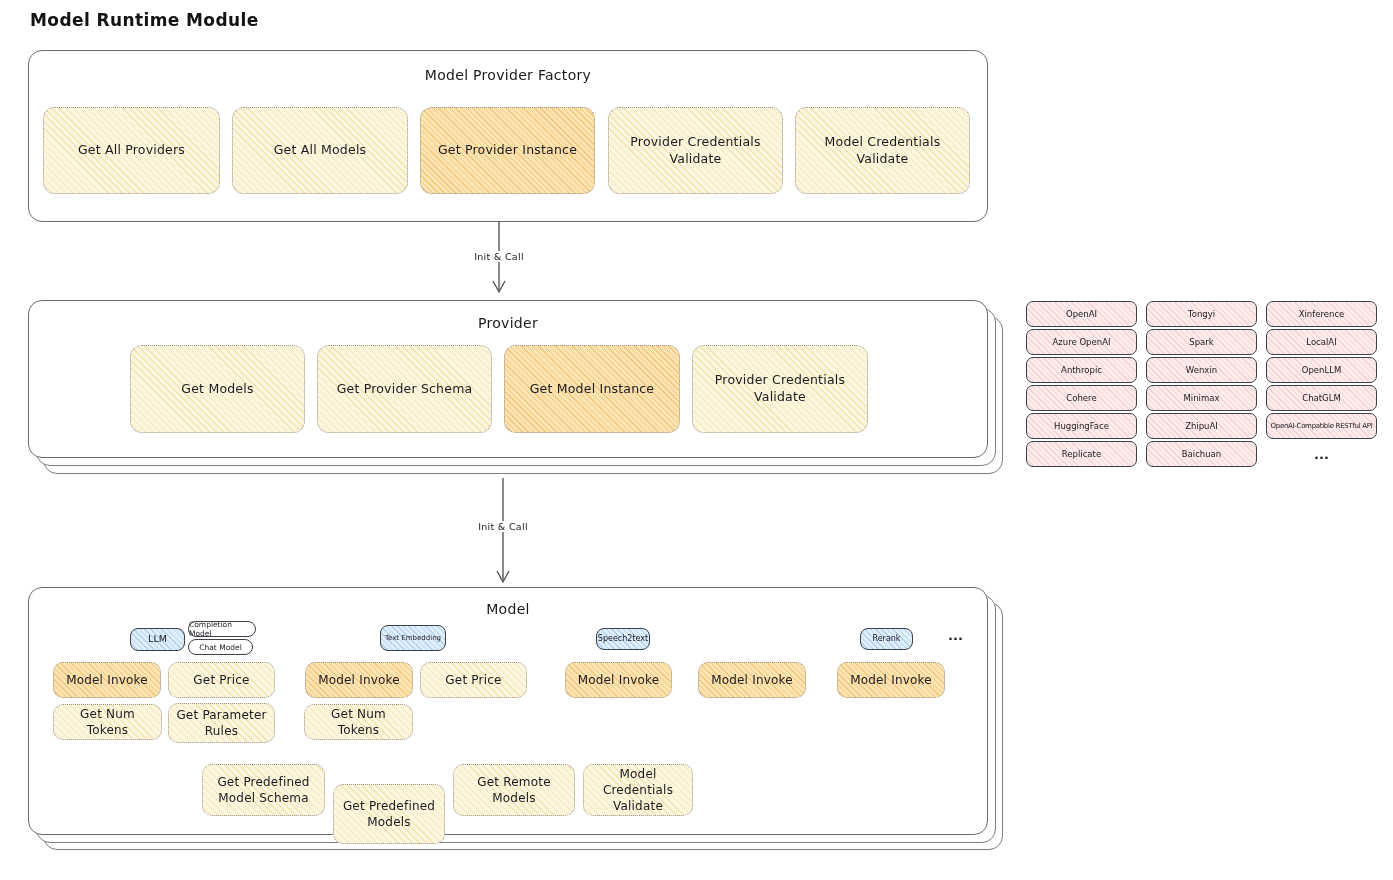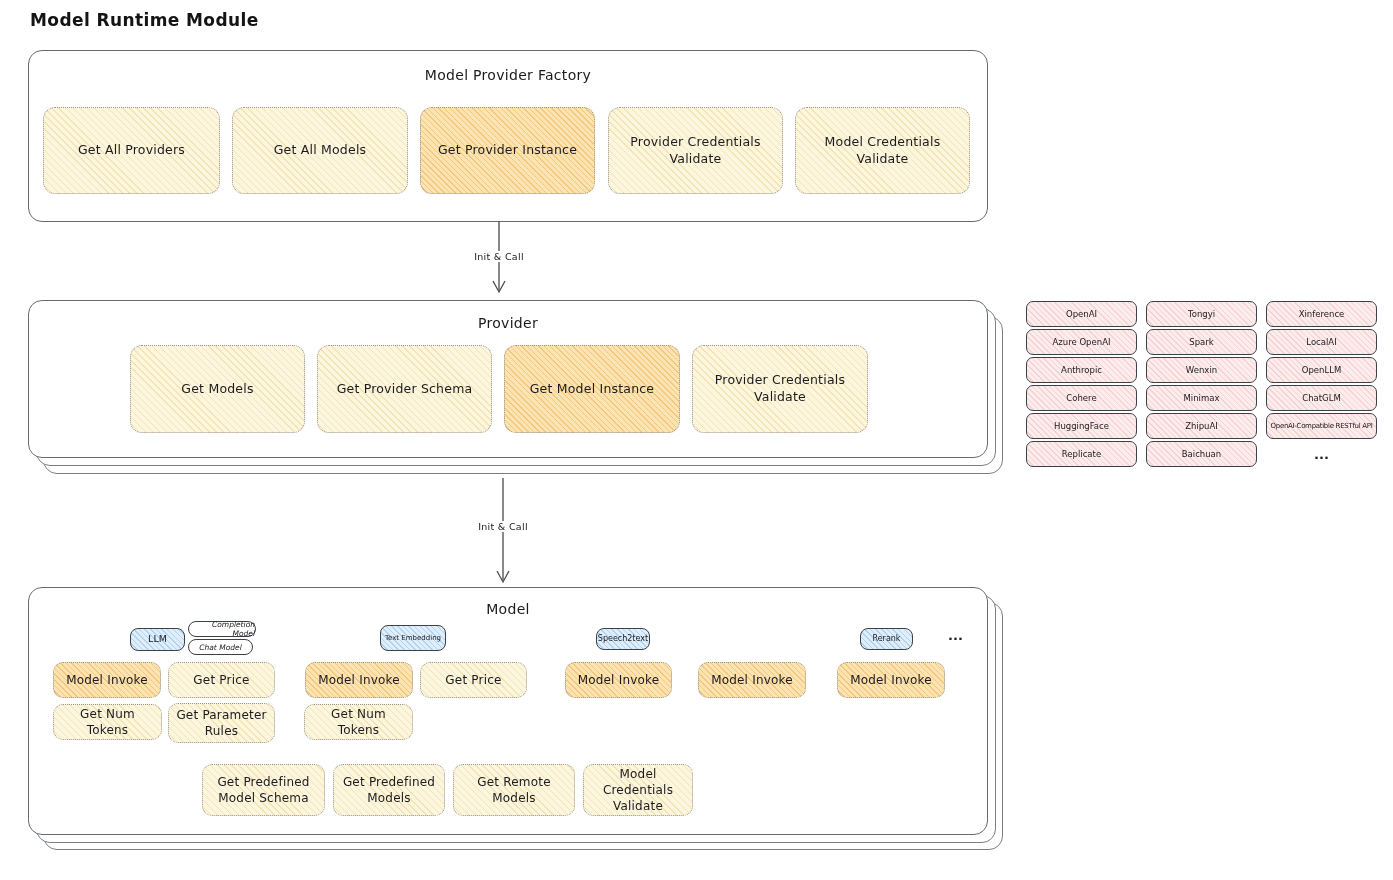--- a/index.html
+++ b/index.html
@@ -36,22 +36,22 @@
   }
   .btn.sm{font-size:12px;border-radius:10px;padding:2px 4px;}
   
   .tab{
     position:absolute;display:flex;align-items:center;justify-content:center;text-align:center;
     border:1.4px solid #3b4148;border-radius:8px;font-size:9.5px;line-height:1.15;
     box-sizing:border-box;background-color:#dfeefb;
     background-image:repeating-linear-gradient(45deg,rgba(116,169,219,.4) 0,rgba(116,169,219,.4) 1px,transparent 1px,transparent 4px);
   }
   .mini{
-    position:absolute;display:flex;align-items:center;justify-content:center;text-align:right;
-    border:1.2px solid #3b4148;border-radius:8px;font-size:7.5px;background:#fff;box-sizing:border-box;font-style:italic;
+    position:absolute;display:flex;align-items:center;justify-content:center;text-align:left;
+    border:1.2px solid #3b4148;border-radius:8px;font-size:7.5px;background:#fff;box-sizing:border-box;
   }
   
   .pgrid{
     position:absolute;left:1026px;top:301px;display:grid;
     grid-template-columns:repeat(3,111px);column-gap:9px;row-gap:2px;
   }
   .cell{
     width:111px;height:26px;display:flex;align-items:center;justify-content:center;text-align:center;
     border:1.3px solid #3b4148;border-radius:7px;font-size:8.5px;box-sizing:border-box;
     background-color:#fdecec;white-space:nowrap;
@@ -146,17 +146,17 @@
   <div class="btn sm" style="left:420px;top:662px;width:107px;height:36px;">Get Price</div>
   <div class="btn sm hl" style="left:565px;top:662px;width:107px;height:36px;">Model Invoke</div>
   <div class="btn sm hl" style="left:698px;top:662px;width:108px;height:36px;">Model Invoke</div>
   <div class="btn sm hl" style="left:837px;top:662px;width:108px;height:36px;">Model Invoke</div>
 
   <div class="btn sm" style="left:53px;top:704px;width:109px;height:36px;">Get Num Tokens</div>
   <div class="btn sm" style="left:168px;top:703px;width:107px;height:40px;">Get Parameter Rules</div>
   <div class="btn sm" style="left:304px;top:704px;width:109px;height:36px;">Get Num Tokens</div>
 
   <div class="btn sm" style="left:202px;top:764px;width:123px;height:52px;">Get Predefined Model Schema</div>
-  <div class="btn sm" style="left:333px;top:764px;width:112px;height:52px;">Get Predefined Models</div>
+  <div class="btn sm" style="left:333px;top:784px;width:112px;height:60px;">Get Predefined Models</div>
   <div class="btn sm" style="left:453px;top:764px;width:122px;height:52px;">Get Remote Models</div>
   <div class="btn sm" style="left:583px;top:764px;width:110px;height:52px;">Model Credentials Validate</div>
 
 </div>
 
 </body></html>

